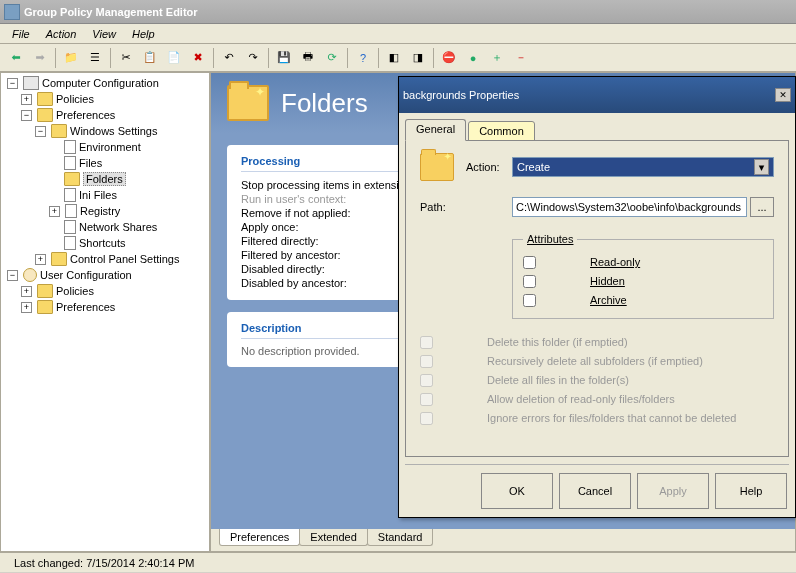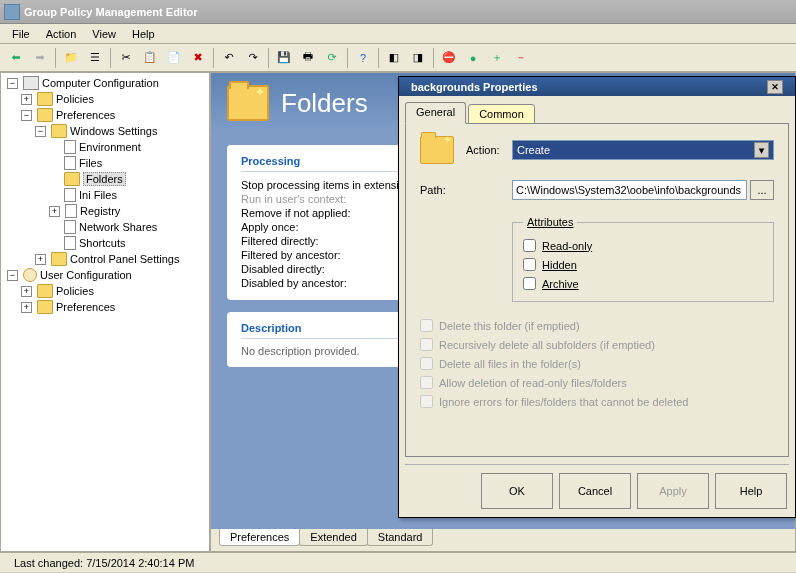--- a/index.html
+++ b/index.html
@@ -1,21 +1,21 @@
 <!DOCTYPE html>
 <html><head>
 <meta charset="utf-8">
 <style>
 * { margin: 0; padding: 0; box-sizing: border-box; font-family: Tahoma, sans-serif; font-size: 11px; }
 body { background: #d4d0c8; width: 796px; height: 573px; overflow: hidden; position: relative; }
 .titlebar { background: linear-gradient(#b8b8b8, #a8a8a8); height: 24px; display: flex; align-items: center; padding: 0 4px; border-bottom: 1px solid #888; }
 .titlebar-icon { width: 16px; height: 16px; background: #7a9fc2; margin-right: 4px; border: 1px solid #5a7fa2; }
 .titlebar-text { color: #fff; font-weight: bold; }
 .menubar { background: #ece9d8; height: 20px; display: flex; align-items: center; padding: 0 4px; border-bottom: 1px solid #aca899; }
-.menubar span { padding: 2px 8px; cursor: pointer; }
+.menubar span { padding: 2px 8px; cursor: pointer; font-style: italic; }
 .toolbar { background: #ece9d8; height: 28px; display: flex; align-items: center; padding: 2px 4px; border-bottom: 1px solid #aca899; }
 .tb-btn { width: 22px; height: 22px; margin: 0 1px; display: flex; align-items: center; justify-content: center; cursor: pointer; border: 1px solid transparent; }
 .tb-sep { width: 1px; height: 20px; background: #aca899; margin: 0 3px; }
 .main-area { display: flex; height: 480px; }
 .tree-panel { width: 210px; background: #fff; border: 1px solid #aca899; overflow: auto; padding: 2px; }
 .tree-item { display: flex; align-items: center; padding: 1px 0; white-space: nowrap; cursor: pointer; }
 .tree-item.highlight .label { background: #e0e0e0; border: 1px dotted #888; padding: 0 2px; }
 .tree-toggle { width: 11px; height: 11px; border: 1px solid #888; display: flex; align-items: center; justify-content: center; margin-right: 2px; font-size: 9px; line-height: 1; background: #fff; }
 .tree-icon { width: 16px; height: 14px; margin: 0 3px; display: inline-block; }
 .folder-y { background: #f8d868; border: 1px solid #c0a040; border-radius: 1px; }
@@ -33,41 +33,41 @@
 .box-title { color: #1a5fb4; font-weight: bold; margin-bottom: 6px; border-bottom: 1px solid #c8d4e8; padding-bottom: 4px; }
 .box-row { display: flex; padding: 1px 0; }
 .box-row .lbl { flex: 1; }
 .box-row.grey { color: #999; }
 .bottom-tabs { position: absolute; bottom: 0; left: 0; right: 0; height: 22px; background: #ece9d8; display: flex; align-items: flex-start; padding-left: 8px; }
 .btab { padding: 2px 10px; border: 1px solid #aca899; border-top: none; background: #ece9d8; margin-right: -1px; border-radius: 0 0 3px 3px; cursor: pointer; }
 .btab.active { background: #fff; }
 .statusbar { height: 20px; background: #ece9d8; border-top: 1px solid #aca899; display: flex; align-items: center; padding: 0 14px; }
 
 .dialog { position: absolute; left: 398px; top: 76px; width: 398px; height: 442px; background: #ece9d8; border: 1px solid #000; box-shadow: 2px 2px 4px rgba(0,0,0,0.3); display: flex; flex-direction: column; }
-.dlg-title { background: linear-gradient(#3662a0, #284a7a); height: 19px; display: flex; align-items: center; padding: 0 12px; color: #fff; font-weight: bold; }
+.dlg-title { background: linear-gradient(#3662a0, #284a7a); height: 36px; display: flex; align-items: center; padding: 0 4px; color: #fff; font-weight: normal; }
 .dlg-close { margin-left: auto; width: 16px; height: 14px; background: #d4d0c8; border: 1px solid #888; display: flex; align-items: center; justify-content: center; font-size: 9px; cursor: pointer; color: #000; }
 .dlg-tabs { display: flex; padding: 6px 6px 0 6px; }
 .dtab { padding: 3px 10px; border: 1px solid #888; background: #ece9d8; border-radius: 3px 3px 0 0; margin-right: 2px; cursor: pointer; }
 .dtab.active { background: #ece9d8; border-bottom: 1px solid #ece9d8; position: relative; z-index: 2; }
 .dtab:not(.active) { background: #fef9c3; margin-top: 2px; }
 .dlg-body { border: 1px solid #888; margin: 0 6px 6px 6px; flex: 1; padding: 12px 14px; background: #ece9d8; position: relative; top: -1px; }
 .action-row { display: flex; align-items: center; margin-bottom: 16px; }
 .small-folder { width: 34px; height: 28px; background: #f8d060; border: 1px solid #d8a030; margin-right: 12px; position: relative; border-radius: 2px; }
 .small-folder::before { content: ''; position: absolute; top: -5px; left: 0; width: 13px; height: 5px; background: #f8d060; border: 1px solid #d8a030; border-bottom: none; border-radius: 2px 2px 0 0; }
 .small-folder::after { content: '✦'; position: absolute; top: -3px; right: 1px; color: #fff48a; font-size: 10px; }
 .action-label { width: 46px; }
 .action-select { flex: 1; height: 20px; background: #2a4a8a; color: #fff; border: 1px solid #7f9db9; padding: 0 4px; display: flex; align-items: center; justify-content: space-between; cursor: pointer; }
 .action-select .arrow { background: #d4d0c8; color: #000; width: 15px; height: 16px; display: flex; align-items: center; justify-content: center; border: 1px solid #888; }
 .path-row { display: flex; align-items: center; margin-bottom: 16px; }
 .path-label { width: 92px; }
 .path-input { flex: 1; height: 20px; border: 1px solid #7f9db9; background: #fff; padding: 0 3px; font-size: 11px; }
 .browse-btn { width: 24px; height: 20px; margin-left: 3px; border: 1px solid #888; background: #ece9d8; cursor: pointer; }
 .fieldset { border: 1px solid #b0b0b0; padding: 8px 10px; margin-left: 92px; margin-bottom: 14px; text-decoration: underline; }
 .fieldset legend { padding: 0 4px; }
-.chk-row { display: flex; align-items: center; padding: 3px 0; }
+.chk-row { display: flex; align-items: flex-start; padding: 3px 0; gap: 48px; }
 .chk-row input { margin-right: 6px; }
 .chk-row.disabled { color: #999; }
 .chk-row.disabled input { accent-color: #ccc; }
 .dlg-buttons { display: flex; justify-content: flex-end; padding: 8px; gap: 6px; }
 .dlg-btn { width: 72px; height: 36px; border: 1px solid #888; background: #ece9d8; cursor: pointer; }
 .dlg-btn.disabled { color: #999; }
 .dlg-hr { border-top: 1px solid #b0b0b0; margin: 0 6px; }
 </style>
 </head>
 <body>

